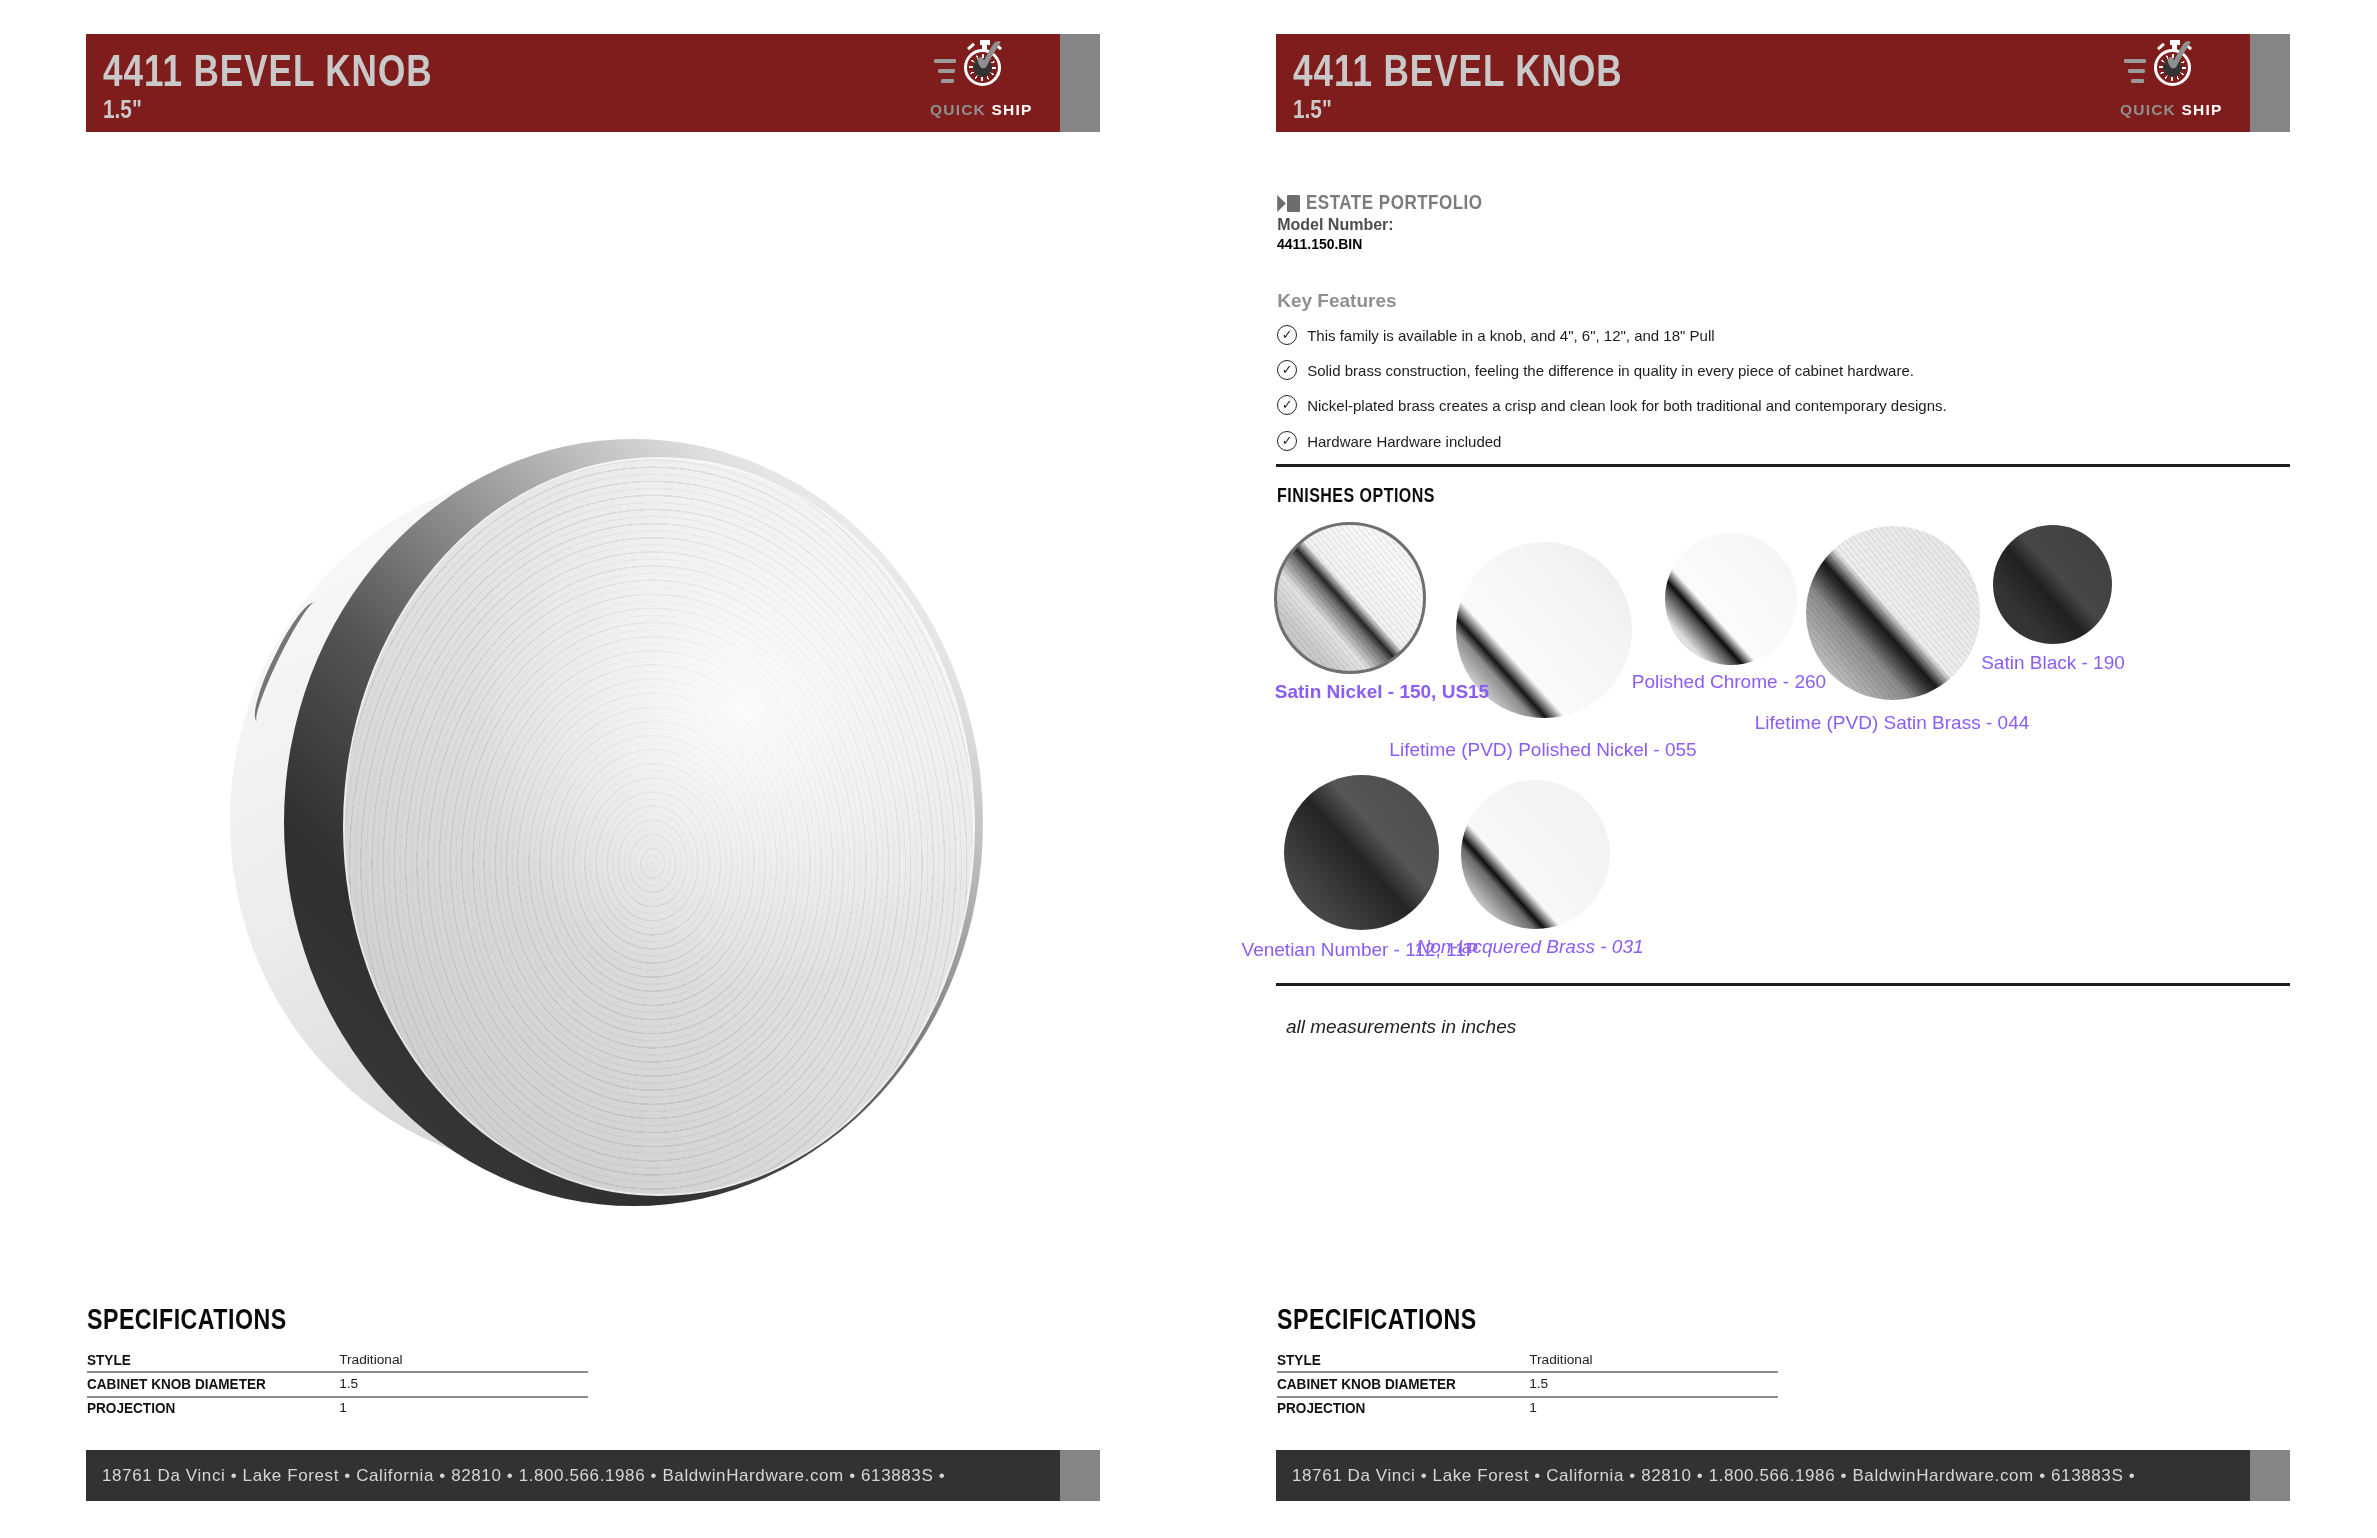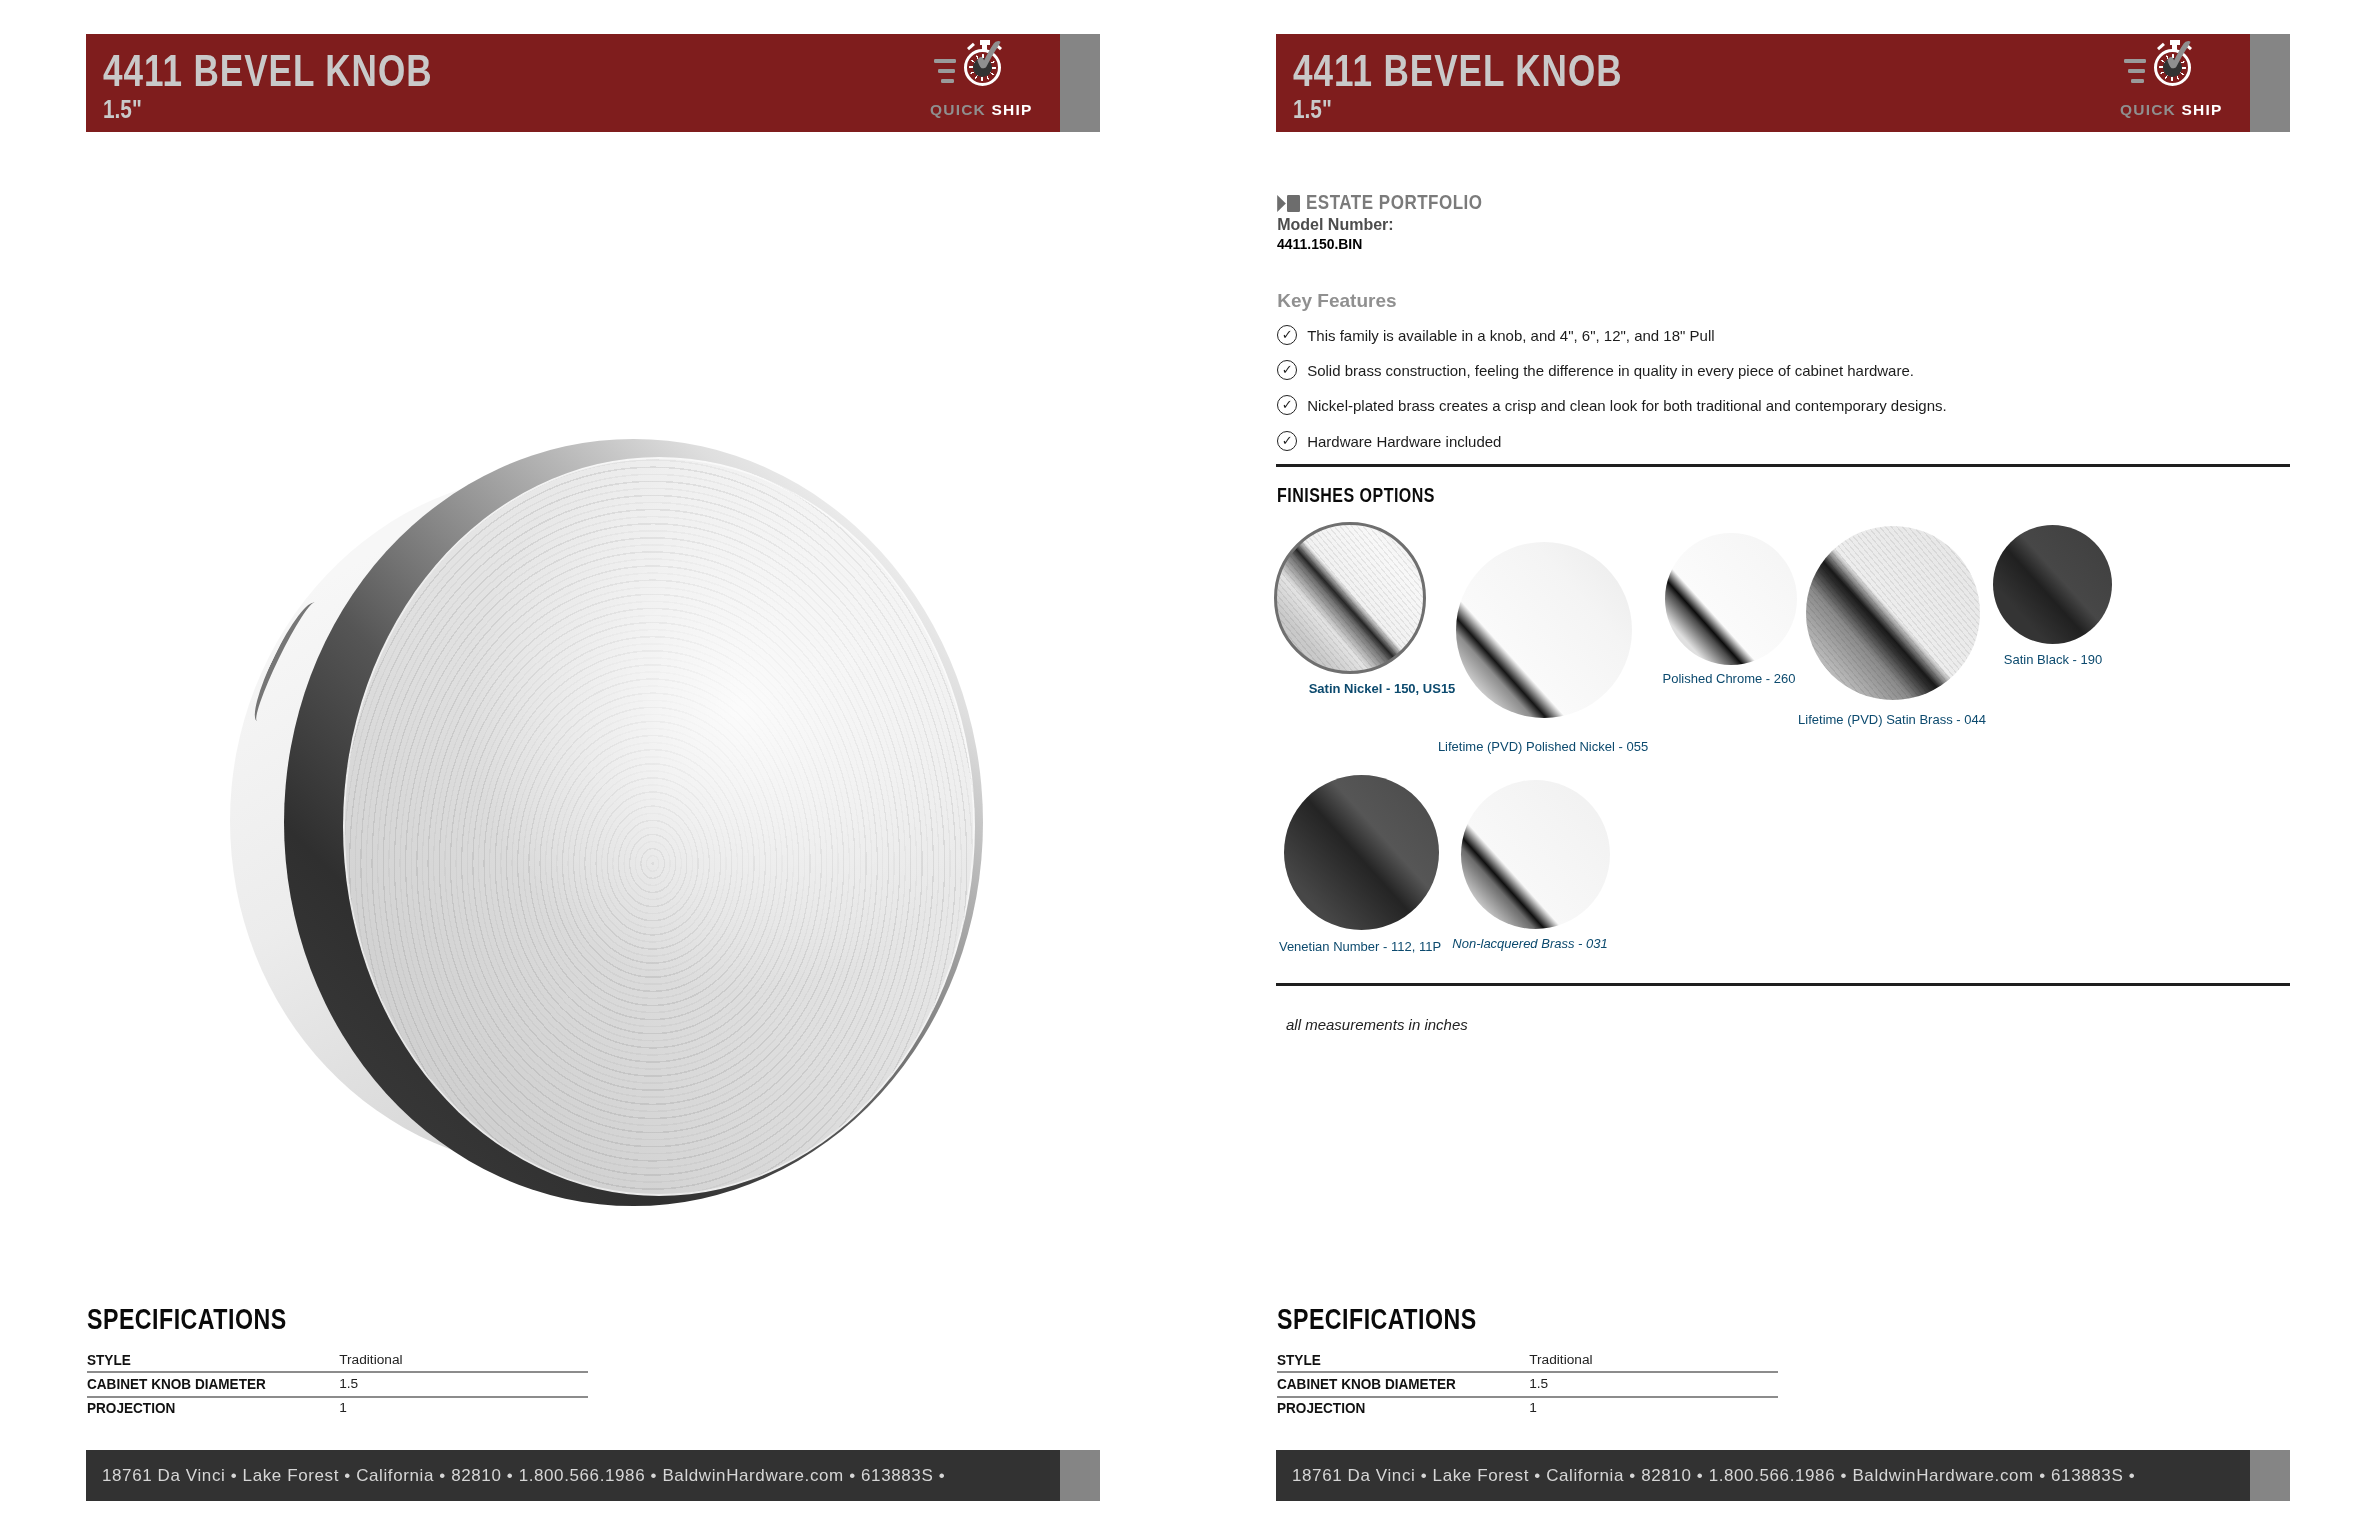--- a/index.html
+++ b/index.html
@@ -89,28 +89,28 @@
   #sw3 { left:389px; top:533px; width:132px; height:132px;
     background:linear-gradient(48deg, #e0e0e0 17%, #4a4a4a 28%, #0c0c0c 31%, #fbfbfb 37.5%, #f4f4f4 100%); }
   #sw4 { left:530px; top:526px; width:174px; height:174px;
     background:linear-gradient(48deg, #b9b9b9 16%, #8a8a8a 32%, #303030 40%, #191919 43%, #ededed 50%, #e5e5e5 100%); }
   #sw5 { left:717px; top:525px; width:119px; height:119px;
     background:linear-gradient(48deg, #343434 24%, #202020 44%, #474747 56%, #3e3e3e 100%); }
   #sw6 { left:7.5px; top:775px; width:155px; height:155px;
     background:linear-gradient(48deg, #474747 18%, #2d2d2d 40%, #242424 48%, #565656 62%, #4a4a4a 100%); }
   #sw7 { left:185px; top:780px; width:149px; height:149px;
     background:linear-gradient(48deg, #c2c2c2 15%, #6b6b6b 26%, #0f0f0f 29.5%, #f8f8f8 36%, #f0f0f0 100%); }
-  .sw-label { position:absolute; transform:translateX(-50%); font-size:13px; color:#0c4a6e; white-space:nowrap; }
+  .sw-label { position:absolute; transform:translateX(-50%); font-size:19px; color:#8b5cf6; white-space:nowrap; }
   .sw-label.selected { font-weight:bold;margin-left:32px; }
   #swl1 { left:74px;  top:681px; } #swl2 { left:267px;  top:739px; }
   #swl3 { left:453px;  top:671px; } #swl4 { left:616px;  top:712px; }
   #swl5 { left:777px; top:652px; } #swl6 { left:84px;  top:939px; }
   #swl7 { left:254px;  top:936px;font-style:italic; }
 
-  .meas-note { position:absolute; left:10px; top:1016px; font-size:15px; font-style:italic; color:#222222; }
+  .meas-note { position:absolute; left:10px; top:1016px; font-size:19px; font-style:italic; color:#222222; }
 
   
   .spec-heading { position:absolute; left:1.2px; top:1303px; font-size:29px; font-weight:900; color:#0a0a0a;
     letter-spacing:0.6px; white-space:nowrap; transform:scaleX(0.8); transform-origin:0 0; }
   .spec-table { position:absolute; left:1.2px; top:1349px; width:501px; height:75px; }
   .spec-row { position:absolute; left:0; width:501px; height:21px; }
   .spec-row.r0 { top:2.5px; } .spec-row.r1 { top:27px; } .spec-row.r2 { top:51px; }
   .spec-label { position:absolute; left:0; font-size:14.3px; font-weight:bold; color:#111111; white-space:nowrap;
     transform:scaleX(0.95); transform-origin:0 0; }
   .spec-value { position:absolute; left:252px; font-size:13.7px; color:#222222; white-space:nowrap; }

